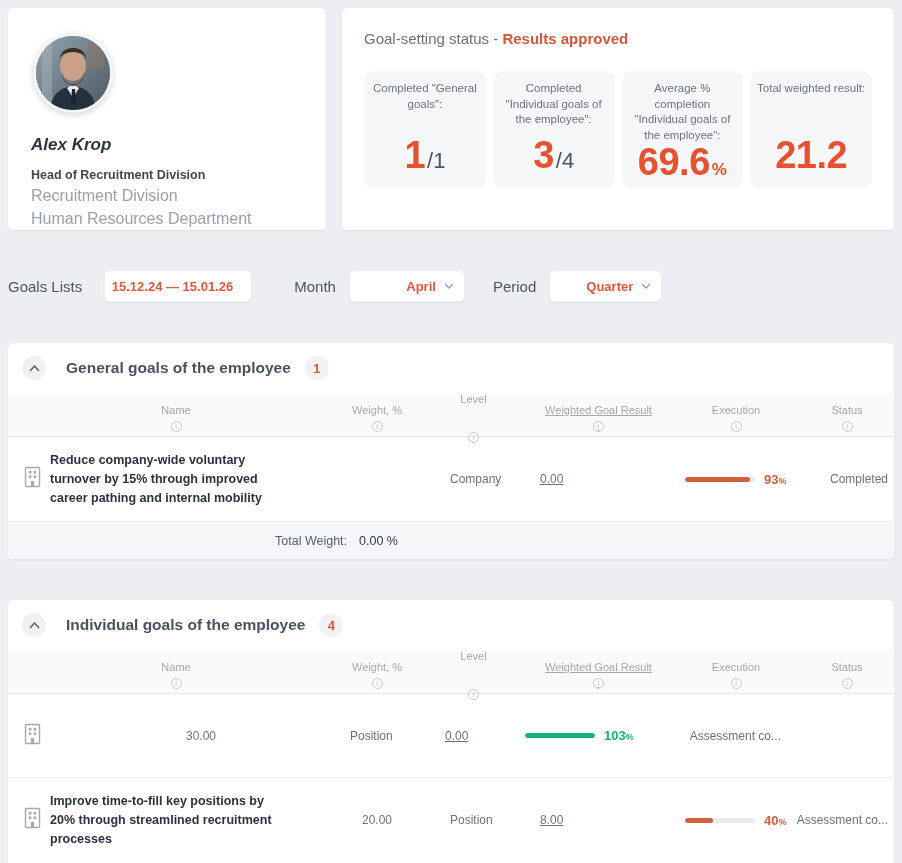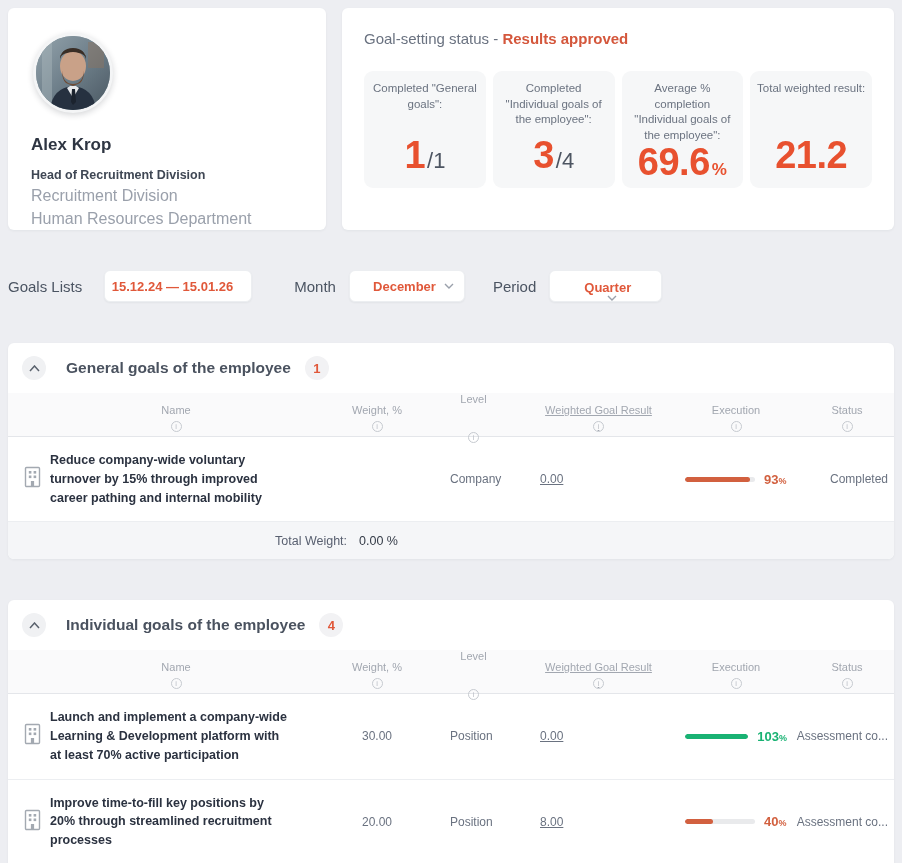--- a/index.html
+++ b/index.html
@@ -17,21 +17,21 @@
 
   
   .top-row { display:flex; gap:16px; }
   .profile-card { width:318px; height:222px; padding:23px 23px 0 23px; position:relative; }
   .avatar {
     width:80px; height:80px; border-radius:50%; margin:2px 0 0 2px;
     border:3px solid #f4f5f6; box-shadow:0 2px 6px rgba(20,28,40,.18);
     overflow:hidden; background:#7d8e98;
   }
   .avatar svg { display:block; }
-  .profile-name { font-size:17px; font-weight:700; color:#2e3542; margin-top:22px; }
+  .profile-name { font-size:17px; font-weight:700; color:#2e3542; margin-top:22px;font-style:italic; }
   .profile-title { font-size:12.5px; font-weight:700; color:#3f4754; margin-top:13px; }
   .profile-line { font-size:16px; color:#9aa0ab; margin-top:5px; }
   .profile-line:first-of-type { margin-top:12px; }
 
   .status-card { flex:1; height:222px; padding:22px; }
   .status-title { font-size:15px; color:#6a7280; }
   .status-approved { font-weight:700; color:#d4573c; }
   .stats { display:flex; gap:7px; margin-top:24px; height:117px; }
   .stat-box {
     flex:1; background:#f6f7f8; border-radius:9px;
@@ -52,21 +52,21 @@
     box-shadow:0 1px 2px rgba(25,32,46,.05);
     display:flex; align-items:center; justify-content:flex-end;
     padding:0 10px 0 14px; cursor:pointer;
   }
   .select-value { font-size:13px; font-weight:700; color:#e0583a; white-space:nowrap; }
   .select .chev { margin-left:8px; }
   .sel-goals { width:148px; margin-left:22px; }
   .lbl-month { margin-left:42px; }
   .sel-month { width:116px; margin-left:13px; }
   .lbl-period { margin-left:28px; }
-  .sel-period { width:113px; margin-left:13px;flex-direction:column; }
+  .sel-period { width:113px; margin-left:13px; }
 
   
   .section-card { margin-top:41px; overflow:hidden; }
   .section-card.tail { height:300px; }
   .section-head { display:flex; align-items:center; height:50px; padding-left:14px; }
   .collapse-btn {
     width:24px; height:24px; border-radius:50%; background:#f0f1f3; border:none;
     display:flex; align-items:center; justify-content:center; cursor:pointer;
   }
   .section-title { font-size:15.5px; font-weight:700; color:#4a525f; margin-left:20px; }
@@ -177,21 +177,21 @@
   <div class="filters">
     <span class="filter-label">Goals Lists</span>
     <div class="select sel-goals">
       <span class="select-value">15.12.24 — 15.01.26</span>
       <svg class="chev" width="10" height="6" viewBox="0 0 10 6">
           <polyline points="1,1 5,5 9,1" fill="none" stroke="#9aa0ab" stroke-width="1.4"></polyline>
         </svg>
     </div>
     <span class="filter-label lbl-month">Month</span>
     <div class="select sel-month">
-      <span class="select-value">December</span>
+      <span class="select-value">April</span>
       <svg class="chev" width="10" height="6" viewBox="0 0 10 6">
           <polyline points="1,1 5,5 9,1" fill="none" stroke="#9aa0ab" stroke-width="1.4"></polyline>
         </svg>
     </div>
     <span class="filter-label lbl-period">Period</span>
     <div class="select sel-period">
       <span class="select-value">Quarter</span>
       <svg class="chev" width="10" height="6" viewBox="0 0 10 6">
           <polyline points="1,1 5,5 9,1" fill="none" stroke="#9aa0ab" stroke-width="1.4"></polyline>
         </svg>
@@ -308,21 +308,20 @@
           <div class="goal-icon-cell">
             <span><svg width="21" height="24" viewBox="0 0 21 24" fill="none">
                 <rect x="3.5" y="2.5" width="14" height="19" rx="1" stroke="#a3a9b1" stroke-width="1.4"></rect>
                 <rect x="6.8" y="6" width="2.6" height="2.6" fill="#a3a9b1"></rect>
                 <rect x="11.6" y="6" width="2.6" height="2.6" fill="#a3a9b1"></rect>
                 <rect x="6.8" y="10.5" width="2.6" height="2.6" fill="#a3a9b1"></rect>
                 <rect x="11.6" y="10.5" width="2.6" height="2.6" fill="#a3a9b1"></rect>
                 <rect x="8.9" y="16" width="3.2" height="5.5" fill="#a3a9b1"></rect>
               </svg></span>
           </div>
-          <div class="goal-name">Launch and implement a company-wide Learning &amp; Development platform with at least 70% active participation</div>
           <div class="cell pad-w">30.00</div>
           <div class="cell pad-l">Position</div>
           <div class="cell pad-r">0.00</div>
           <div class="exec-cell pad-e">
             <div class="bar-track">
               <div class="bar-fill" style="width: 100%; background: rgb(25, 178, 115);"></div>
             </div>
             <span class="exec-pct" style="color: rgb(25, 178, 115);"><span>103</span><span class="sign">%</span></span>
           </div>
           <div class="cell status-cell">Assessment co...</div>

